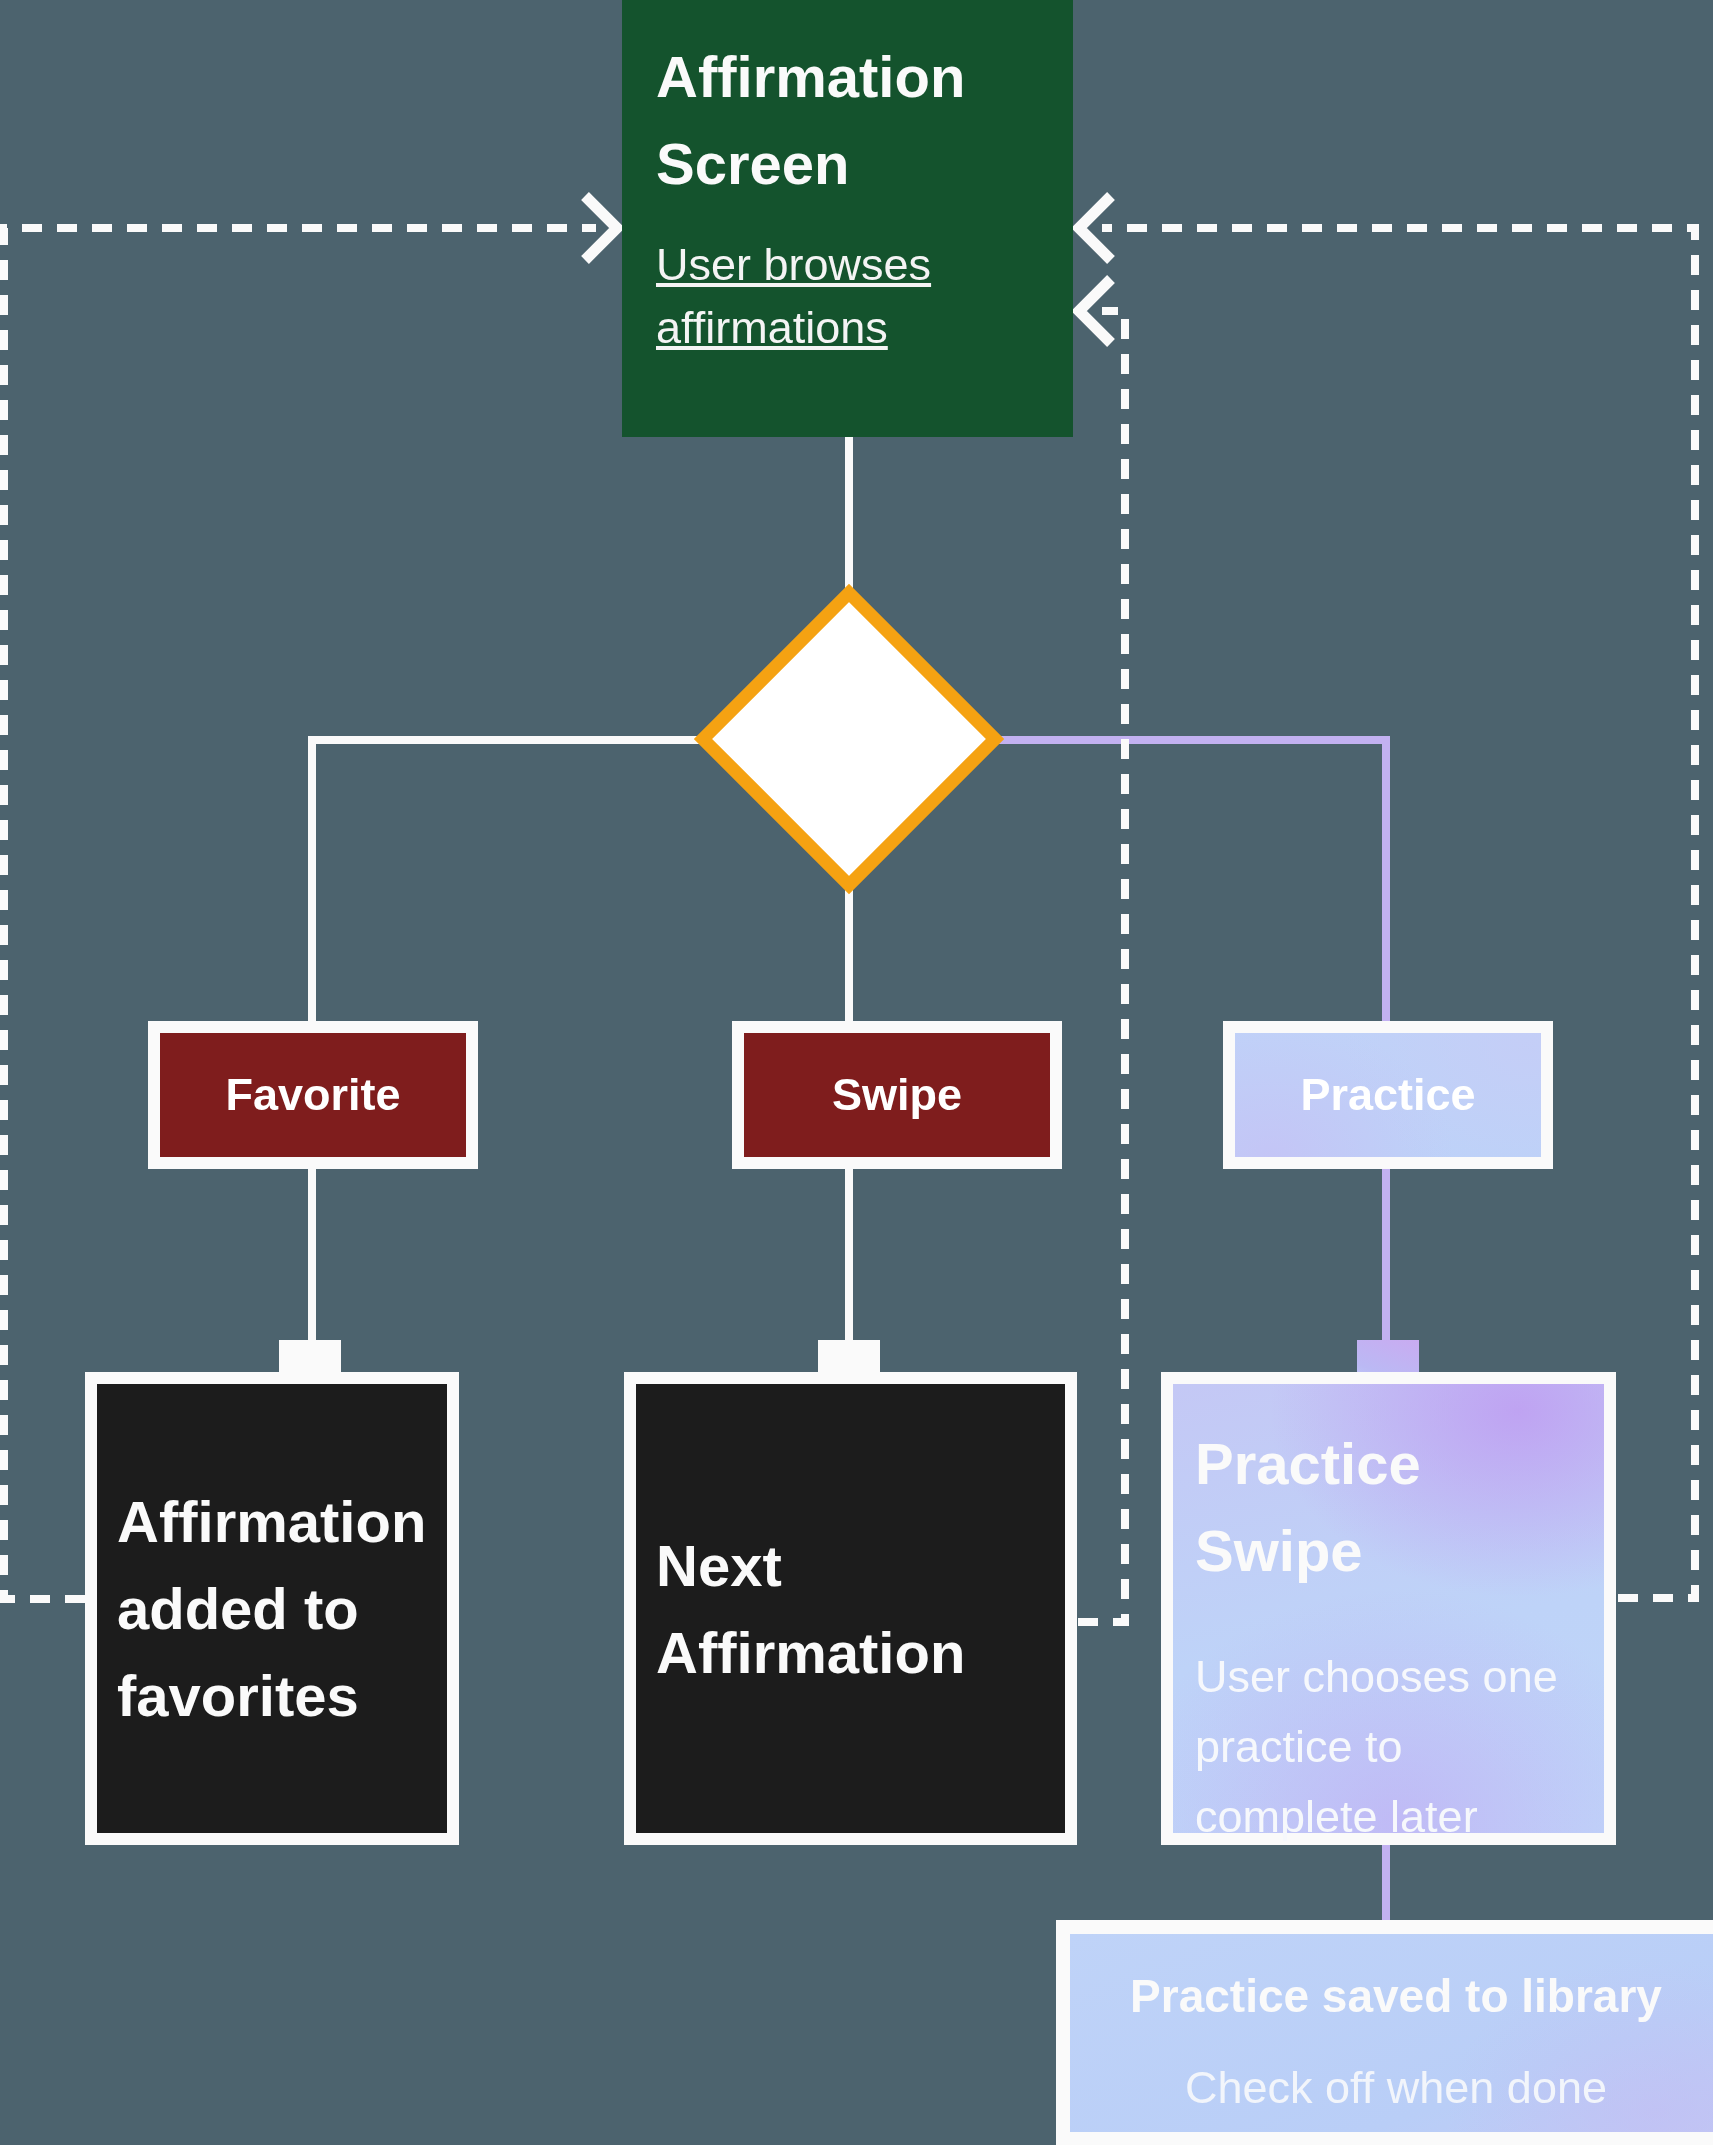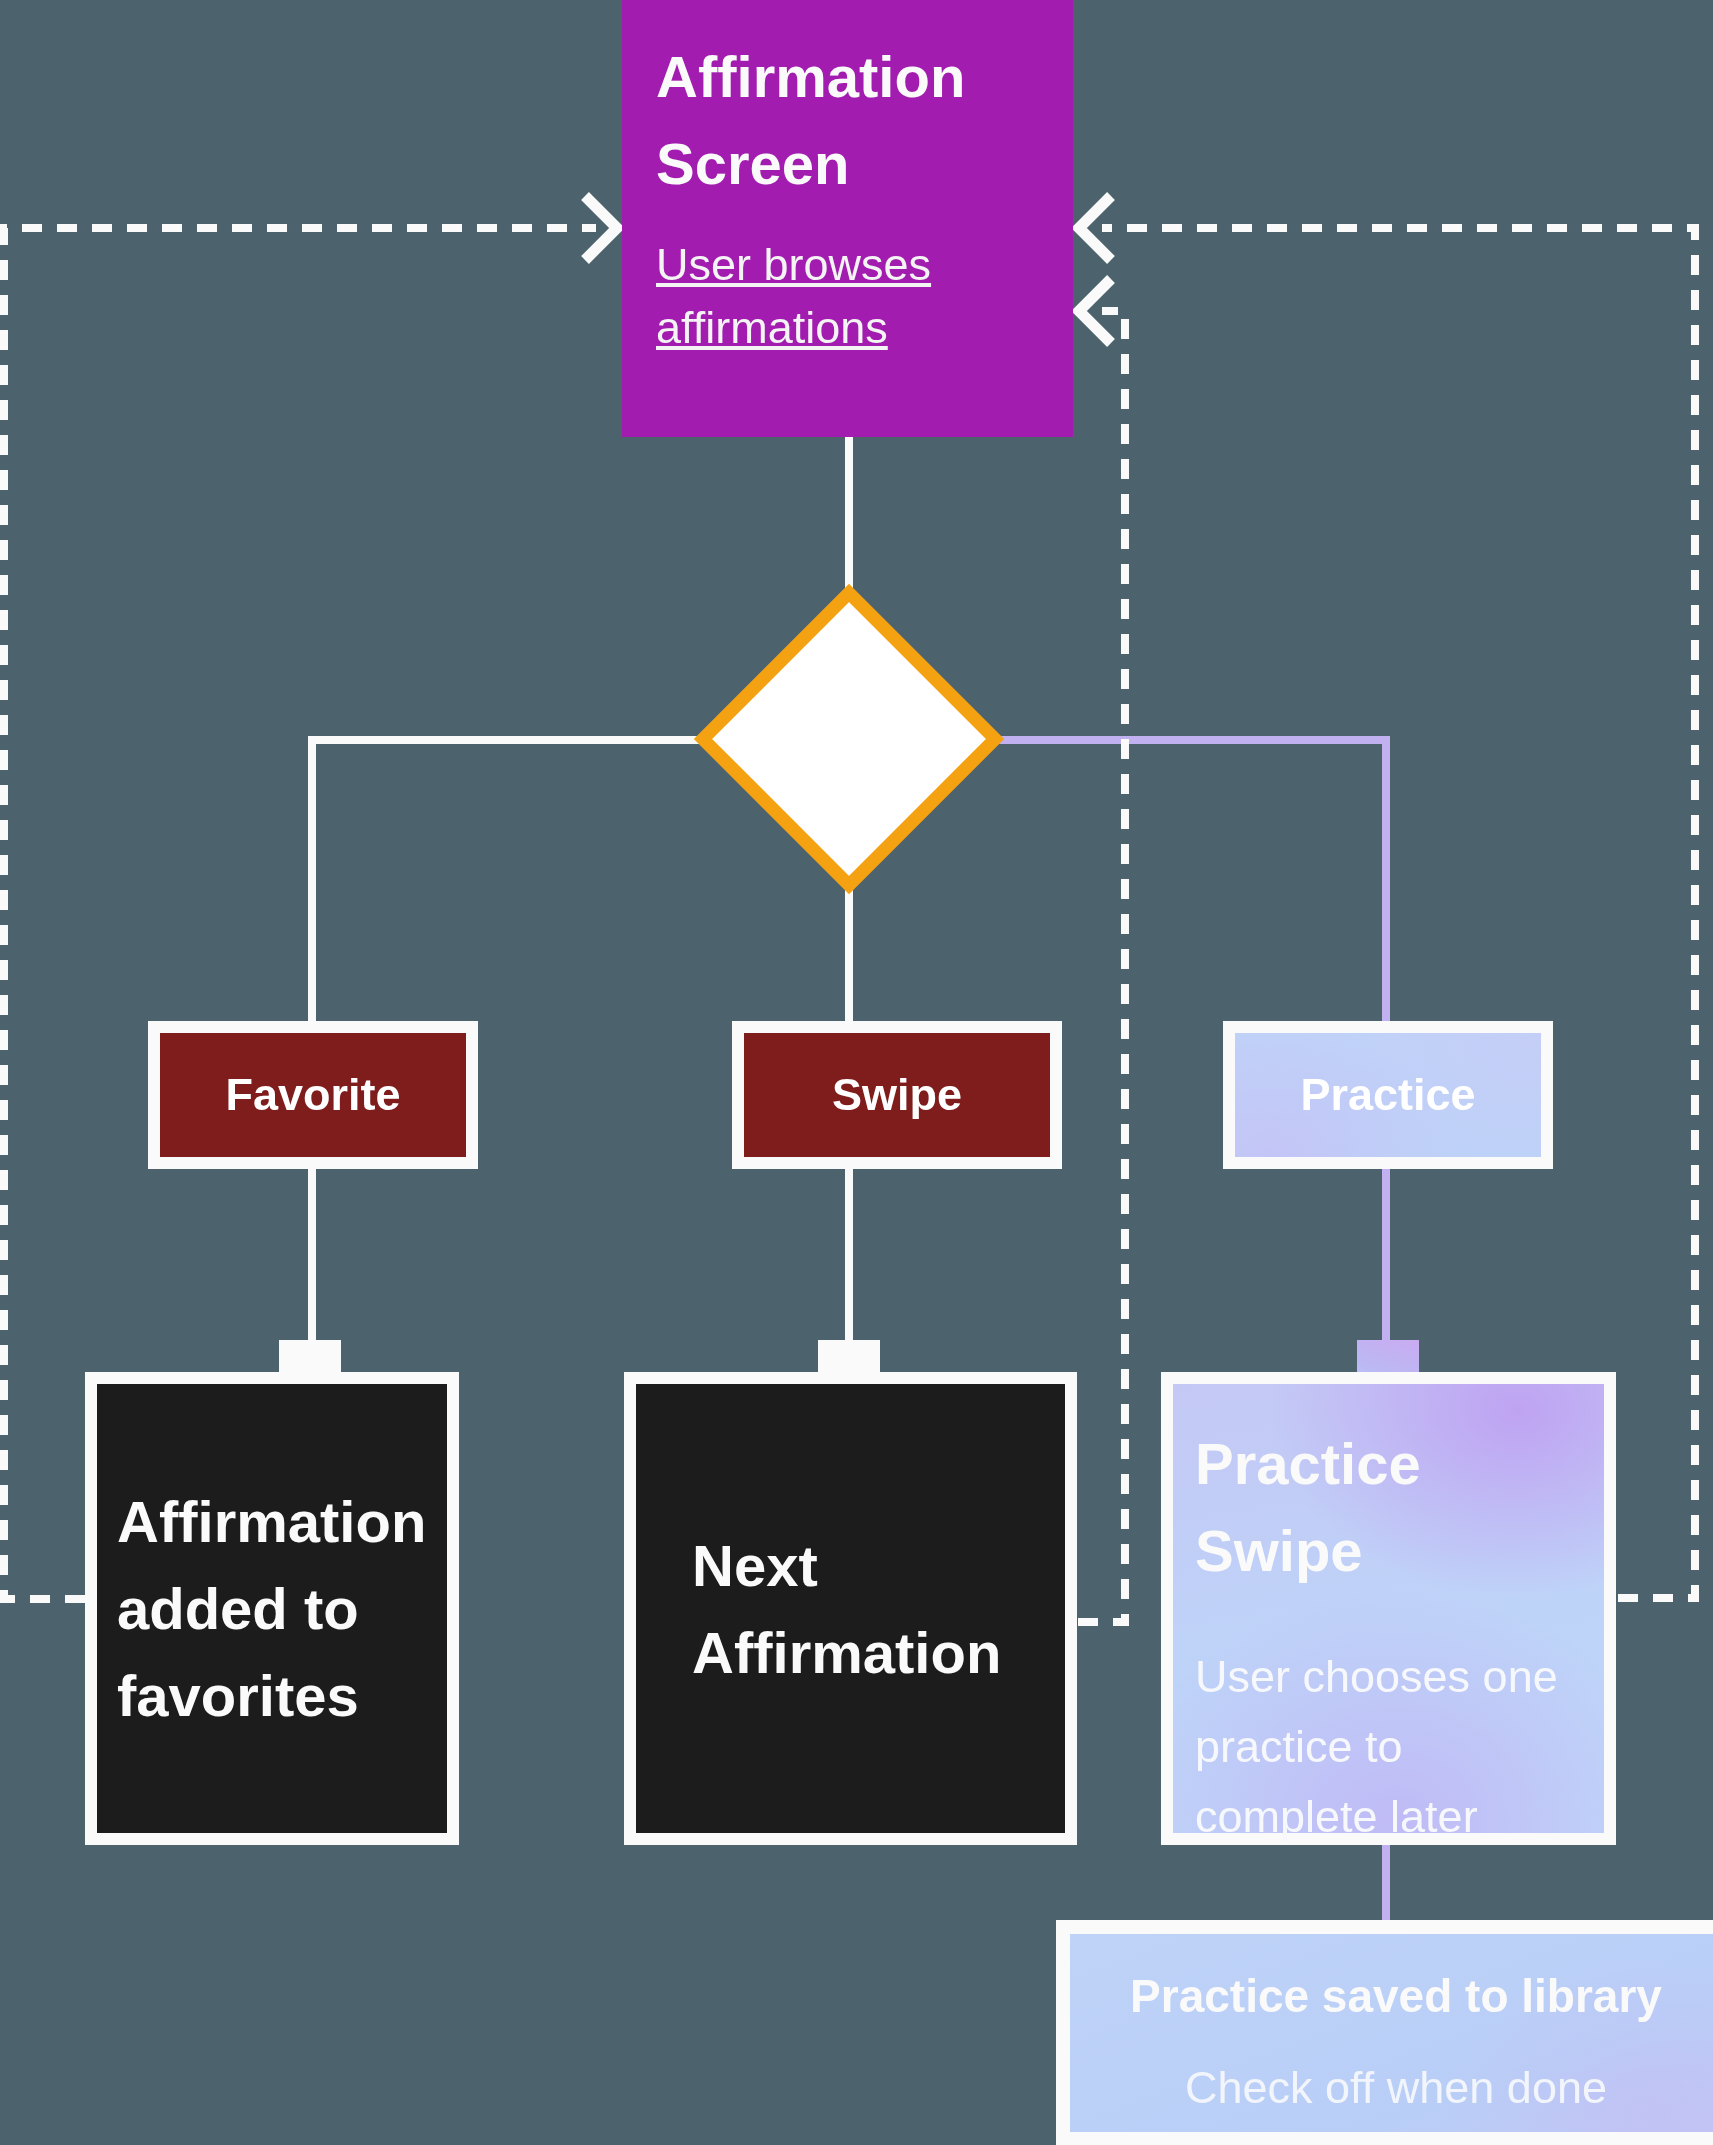--- a/index.html
+++ b/index.html
@@ -5,21 +5,21 @@
   html,body{margin:0;padding:0;background:#4C636E;}
   .canvas{
     position:relative;width:1713px;height:2145px;background:#4C636E;
     overflow:hidden;font-family:"Liberation Sans",sans-serif;
   }
   svg.wires{position:absolute;left:0;top:0;width:1713px;height:2145px;}
 
   .node{position:absolute;box-sizing:border-box;color:#FAFAFA;}
 
   
-  .start-node{left:622px;top:0;width:451px;height:437px;background:#a21caf;padding:33px 30px 0 34px;}
+  .start-node{left:622px;top:0;width:451px;height:437px;background:#14532d;padding:33px 30px 0 34px;}
   .start-node .title{font-size:58px;font-weight:bold;line-height:1.5;}
   .start-node .subtitle{font-size:45px;line-height:1.4;margin-top:26px;color:#F4F4F4;text-decoration:underline;}
 
   
   .action-btn{
     top:1021px;width:330px;height:148px;border:12px solid #FAFAFA;
     display:flex;align-items:center;justify-content:center;
     font-size:45px;font-weight:bold;color:#FFFFFF;
   }
   .action-btn.orange{background:#7f1d1d;}
@@ -37,21 +37,21 @@
   .tab{position:absolute;top:1340px;width:62px;height:62px;background:#FAFAFA;}
   .tab1{left:279px;}
   .tab2{left:818px;}
   .tab3{left:1357px;background:linear-gradient(200deg,#C9ABF1 0%,#BBB9F4 55%,#BFD9F9 100%);}
 
   
   .outcome{top:1372px;height:473px;border:12px solid #FAFAFA;}
   .outcome.dark{background:#1C1C1C;display:flex;align-items:center;}
   .outcome .big-label{font-size:58px;font-weight:bold;line-height:1.5;padding:0 20px;}
   .box-favorites{left:85px;width:374px;}
-  .box-next{left:624px;width:453px;padding-left:36px;}
+  .box-next{left:624px;width:453px;}
   .box-practice-select{
     left:1161px;width:455px;padding:36px 22px 0 22px;
     background:
       radial-gradient(400px 300px at 80% 6%, rgba(190,153,241,.8), rgba(190,153,241,0) 62%),
       radial-gradient(430px 360px at 52% 98%, rgba(193,164,243,.55), rgba(193,164,243,0) 65%),
       linear-gradient(170deg,#C4C8F5 0%,#BED3F8 55%,#BFD6F9 100%);
   }
   .box-practice-select .ps-title{font-size:58px;font-weight:bold;line-height:1.5;}
   .box-practice-select .ps-body{font-size:45px;line-height:1.55;margin-top:48px;color:#F6F8FC;}
 

